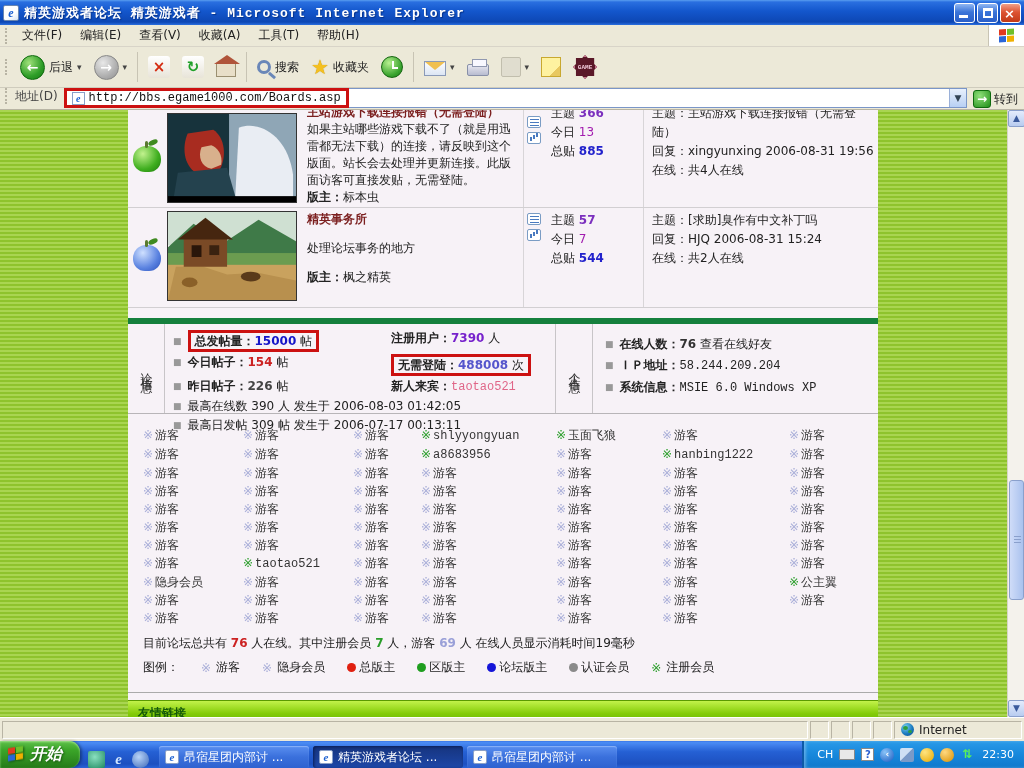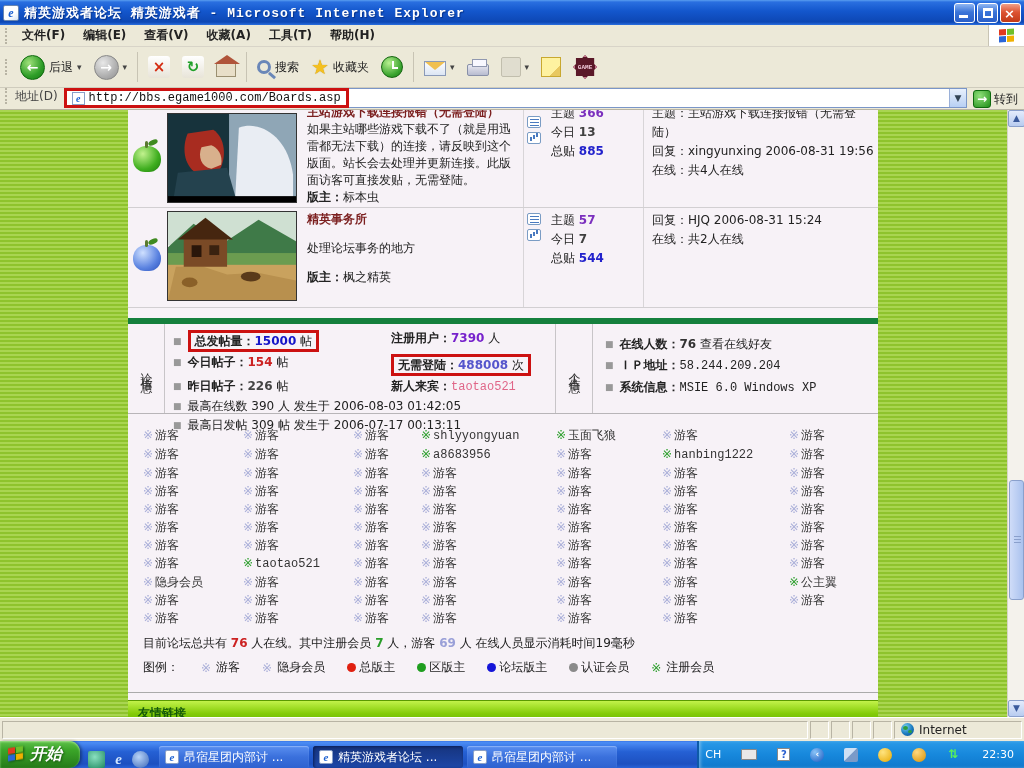--- a/index.html
+++ b/index.html
@@ -14,21 +14,21 @@
 .winbtns{display:flex;gap:2px;}
 .winbtn{width:21px;height:20px;border:1px solid #fff;border-radius:3px;background:linear-gradient(180deg,#8fb6f2,#3a74d8 45%,#2a5fc8);position:relative;}
 .winbtn.close{background:linear-gradient(180deg,#f0a088,#dd5433 45%,#c23a18);}
 .glyph-min{position:absolute;left:4px;bottom:4px;width:9px;height:3px;background:#fff;}
 .glyph-restore{position:absolute;left:5px;top:4px;width:10px;height:10px;border:2px solid #fff;border-top-width:3px;}
 .glyph-close{position:absolute;left:3px;top:2px;color:#fff;font:bold 13px "DejaVu Sans",sans-serif;}
 
 
 .menubar{height:22px;background:#ece9d8;display:flex;align-items:center;border-bottom:1px solid #d8d4c8;padding-left:2px;}
 .grip{width:5px;height:16px;margin:0 3px;border-left:2px dotted #b8b4a4;}
-.menu-item{padding:4px 9px;cursor:default;font-weight:bold;}
+.menu-item{padding:4px 9px;cursor:default;}
 .menu-spacer{flex:1;}
 .winflag-panel{width:36px;height:21px;background:#fff;border-left:1px solid #c8c4b4;display:flex;align-items:center;justify-content:center;}
 .winflag{width:16px;height:14px;display:grid;grid-template-columns:7px 7px;grid-template-rows:6px 6px;gap:1px;transform:skewY(-4deg);}
 .winflag i{display:block;}
 .wf-r{background:#e03a1f;}.wf-g{background:#6fbf2a;}.wf-b{background:#2a66d8;}.wf-y{background:#f0b000;}
 
 
 .toolbar{height:41px;background:#ece9d8;display:flex;align-items:center;border-bottom:1px solid #cfccbd;padding-left:2px;gap:2px;}
 .tbtn{display:flex;align-items:center;gap:4px;padding:3px 5px;border-radius:3px;}
 .tsep{width:1px;height:30px;background:#c8c4b4;margin:0 3px;}
@@ -86,21 +86,21 @@
 .board-title{color:#7b1f1f;font-weight:bold;}
 .board-desc{color:#222;}
 .gap8{height:12px;}
 .col-stats{width:120px;border-left:1px solid #d8d5d8;display:flex;padding:3px 0 0 3px;}
 .mini-icons{width:20px;display:flex;flex-direction:column;gap:4px;padding-top:2px;}
 .mi{width:14px;height:12px;background:#fff;border:1px solid #7a9cc4;border-radius:2px;position:relative;}
 .mi.list:before{content:"";position:absolute;left:2px;top:2px;width:9px;height:7px;background:repeating-linear-gradient(180deg,#4a7ac0 0 1px,transparent 1px 3px);}
 .mi.chart:before{content:"";position:absolute;left:2px;bottom:2px;width:2px;height:4px;background:#4a7ac0;box-shadow:3px -2px 0 #4a7ac0,6px -4px 0 #4a7ac0;}
 .stat-lines{line-height:19px;padding-left:4px;}
 .num-topics{color:#7b2fbe;font-weight:bold;}
-.num-today{color:#404040;font-weight:bold;}
+.num-today{color:#a21caf;font-weight:normal;}
 .num-posts{color:#2222cc;font-weight:bold;}
 .col-last{flex:1;border-left:1px solid #d8d5d8;padding:3px 2px 0 8px;line-height:19px;color:#222;overflow:hidden;}
 .shift-up{margin-top:-9px;}
 
 
 .info-box{margin-top:10px;border-top:6px solid #15803d;border-bottom:1px solid #b8b5b8;display:flex;height:96px;}
 .v-label{width:37px;border-right:1px solid #c8c5c8;display:flex;align-items:center;justify-content:center;}
 .v-label span{writing-mode:vertical-lr;text-orientation:upright;letter-spacing:3px;color:#333;}
 .fi-main{width:390px;padding:5px 0 0 8px;line-height:19px;}
 .fi-pair{display:grid;grid-template-columns:218px 1fr;}
@@ -163,21 +163,21 @@
 .start-flag{width:17px;height:15px;display:grid;grid-template-columns:7px 7px;grid-template-rows:6px 6px;gap:1px;transform:skewY(-6deg);filter:drop-shadow(1px 1px 1px #14540c);}
 .quick{display:flex;align-items:center;gap:5px;padding:0 8px;}
 .ql{width:17px;height:17px;border-radius:2px;}
 .ql.shield{background:radial-gradient(circle at 40% 35%,#8ae0c0,#1f8a60);}
 .ql.ie{background:transparent;color:#cfe4ff;font:bold italic 15px "Liberation Serif",serif;text-align:center;line-height:16px;}
 .ql.msg{background:radial-gradient(circle at 40% 35%,#b8d4f8,#3a66b8);border-radius:50%;}
 .task-btn{width:150px;height:22px;margin:0 2px;border-radius:3px;display:flex;align-items:center;gap:5px;padding:0 6px;background:linear-gradient(180deg,#5a8ff0,#3a70dc 50%,#2f62d0);box-shadow:inset 0 1px 1px #8ab2f8;color:#fff;white-space:nowrap;overflow:hidden;}
 .task-btn.active{background:linear-gradient(180deg,#16347e,#1d47a8);box-shadow:inset 1px 1px 3px #0a1e55;}
 .task-ie{flex:none;width:14px;height:14px;background:#fff;border:1px solid #8aa0c8;border-radius:2px;color:#1a5fd0;font:bold italic 11px "Liberation Serif",serif;text-align:center;line-height:12px;}
 .task-label{font-size:12px;}
-.tray{margin-left:auto;height:27px;display:flex;align-items:center;gap:20px;padding:0 10px 0 6px;background:linear-gradient(180deg,#2a9ae8 0%,#1788dc 50%,#0f78cc 100%);border-left:2px solid #0d5aa8;box-shadow:inset 2px 0 3px rgba(255,255,255,.3);}
+.tray{margin-left:auto;height:27px;display:flex;align-items:center;gap:6px;padding:0 10px 0 13px;background:linear-gradient(180deg,#2a9ae8 0%,#1788dc 50%,#0f78cc 100%);border-left:2px solid #0d5aa8;box-shadow:inset 2px 0 3px rgba(255,255,255,.3);}
 .lang{color:#fff;font-size:11px;}
 .kbd-ic{width:16px;height:11px;background:#e8e8e8;border:1px solid #888;border-radius:1px;}
 .help-ic{width:13px;height:13px;background:#fff;border:1px solid #888;color:#2a5fd0;font-weight:bold;font-size:10px;text-align:center;line-height:12px;}
 .tr-ic{width:14px;height:14px;border-radius:50%;}
 .tr-blue{background:radial-gradient(circle at 35% 30%,#8ac4f8,#1a5ac0);color:#fff;font-size:9px;text-align:center;line-height:13px;font-weight:bold;}
 .tr-net{border-radius:2px;background:linear-gradient(135deg,#cfe0f4 45%,#7a9ac8 50%);}
 .tr-q1{background:radial-gradient(circle at 35% 30%,#ffe480,#e8a800);}
 .tr-q2{background:radial-gradient(circle at 35% 30%,#ffd880,#d89000);}
 .tr-ud{border-radius:2px;background:transparent;color:#5af05a;font-size:12px;line-height:13px;text-align:center;font-weight:bold;}
 .clock{color:#fff;font-size:11px;margin-left:2px;}
@@ -369,20 +369,21 @@
             <div class="mi list"></div>
             <div class="mi chart"></div>
           </div>
           <div class="stat-lines">
             <div><span>主题</span> <span class="num-topics">57</span></div>
             <div><span>今日</span> <span class="num-today">7</span></div>
             <div><span>总贴</span> <span class="num-posts">544</span></div>
           </div>
         </div>
         <div class="col-last">
+          <div>主题：[求助]臭作有中文补丁吗</div>
           <div>回复：HJQ 2006-08-31 15:24</div>
           <div>在线：共2人在线</div>
         </div>
       </div>
 
       <div class="info-box">
         <div class="v-label">
             <span>论坛信息</span>
           </div>
         <div class="fi-main">

